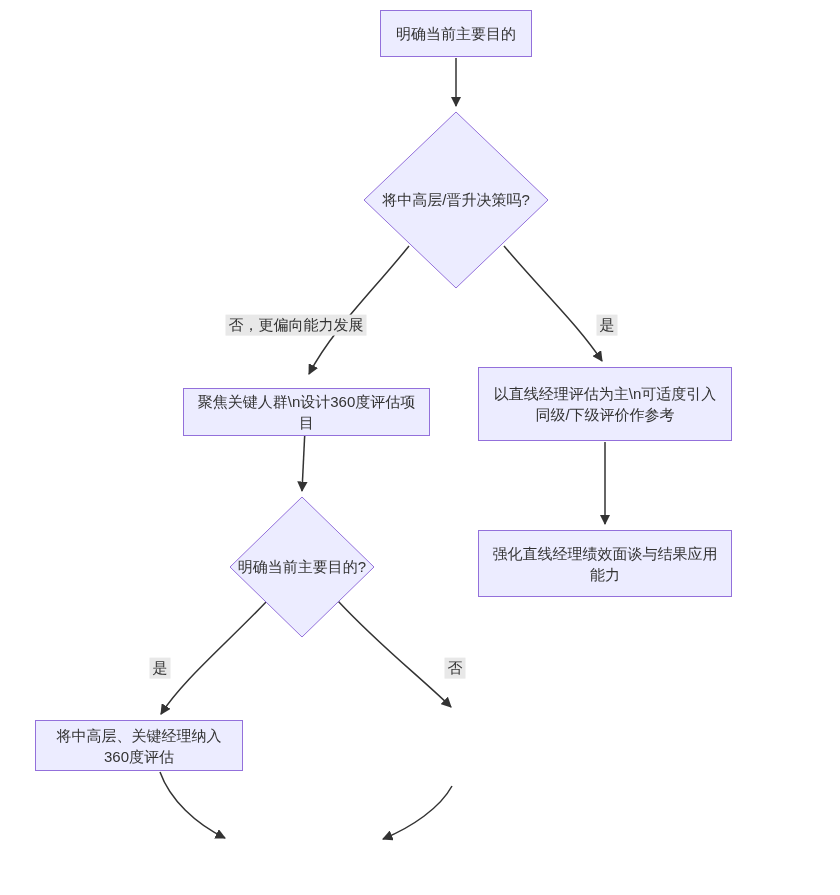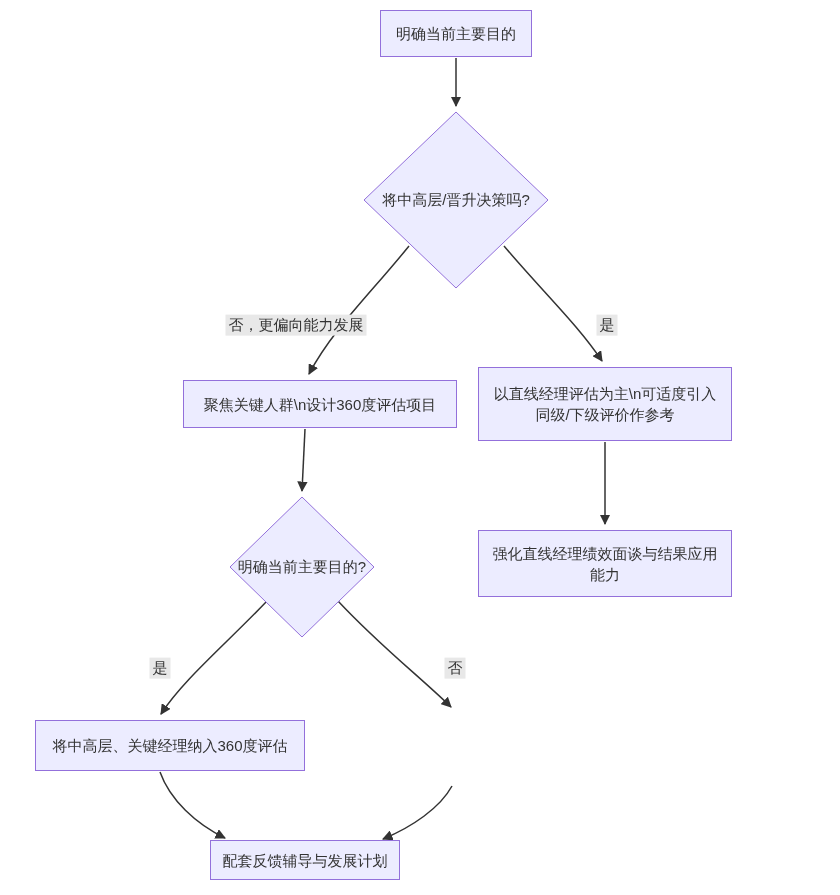--- a/index.html
+++ b/index.html
@@ -67,32 +67,31 @@
     <path class="edge-path" marker-end="url(#arrowhead)" d="M452,786 C440,808 412,827 383,839"></path>
 
     <polygon class="diamond" points="456,112 548,200 456,288 364,200"></polygon>
     <polygon class="diamond" points="302,497 374,567 302,637 230,567"></polygon>
   </svg>
 
   <div class="node" style="left:380px;top:10px;width:152px;height:47px">明确当前主要目的</div>
 
   <div class="diamond-label" style="left:366px;top:185px;width:180px;height:30px">将中高层/晋升决策吗?</div>
 
-  <div class="node" style="left:183px;top:380px;width:274px;height:48px">聚焦关键人群\n设计360度评估项目</div>
+  <div class="node" style="left:183px;top:388px;width:247px;height:48px">聚焦关键人群\n设计360度评估项目</div>
 
   <div class="node" style="left:478px;top:367px;width:254px;height:74px">以直线经理评估为主\n可适度引入同级/下级评价作参考</div>
 
   <div class="node" style="left:478px;top:530px;width:254px;height:67px">强化直线经理绩效面谈与结果应用能力</div>
 
   <div class="diamond-label" style="left:237px;top:552px;width:130px;height:30px">明确当前主要目的?</div>
 
-  <div class="node" style="left:35px;top:720px;width:270px;height:51px">将中高层、关键经理纳入360度评估</div>
+  <div class="node" style="left:35px;top:720px;width:208px;height:51px">将中高层、关键经理纳入360度评估</div>
 
 
-  <div class="node" style="left:210px;top:840px;width:190px;height:40px">配套反馈辅导与发展计划</div>
 
   <div class="edge-label" style="left:296px;top:325px">否，更偏向能力发展</div>
 
   <div class="edge-label" style="left:607px;top:325px">是</div>
 
   <div class="edge-label" style="left:160px;top:668px">是</div>
 
   <div class="edge-label" style="left:455px;top:668px">否</div>
 
 </div>

